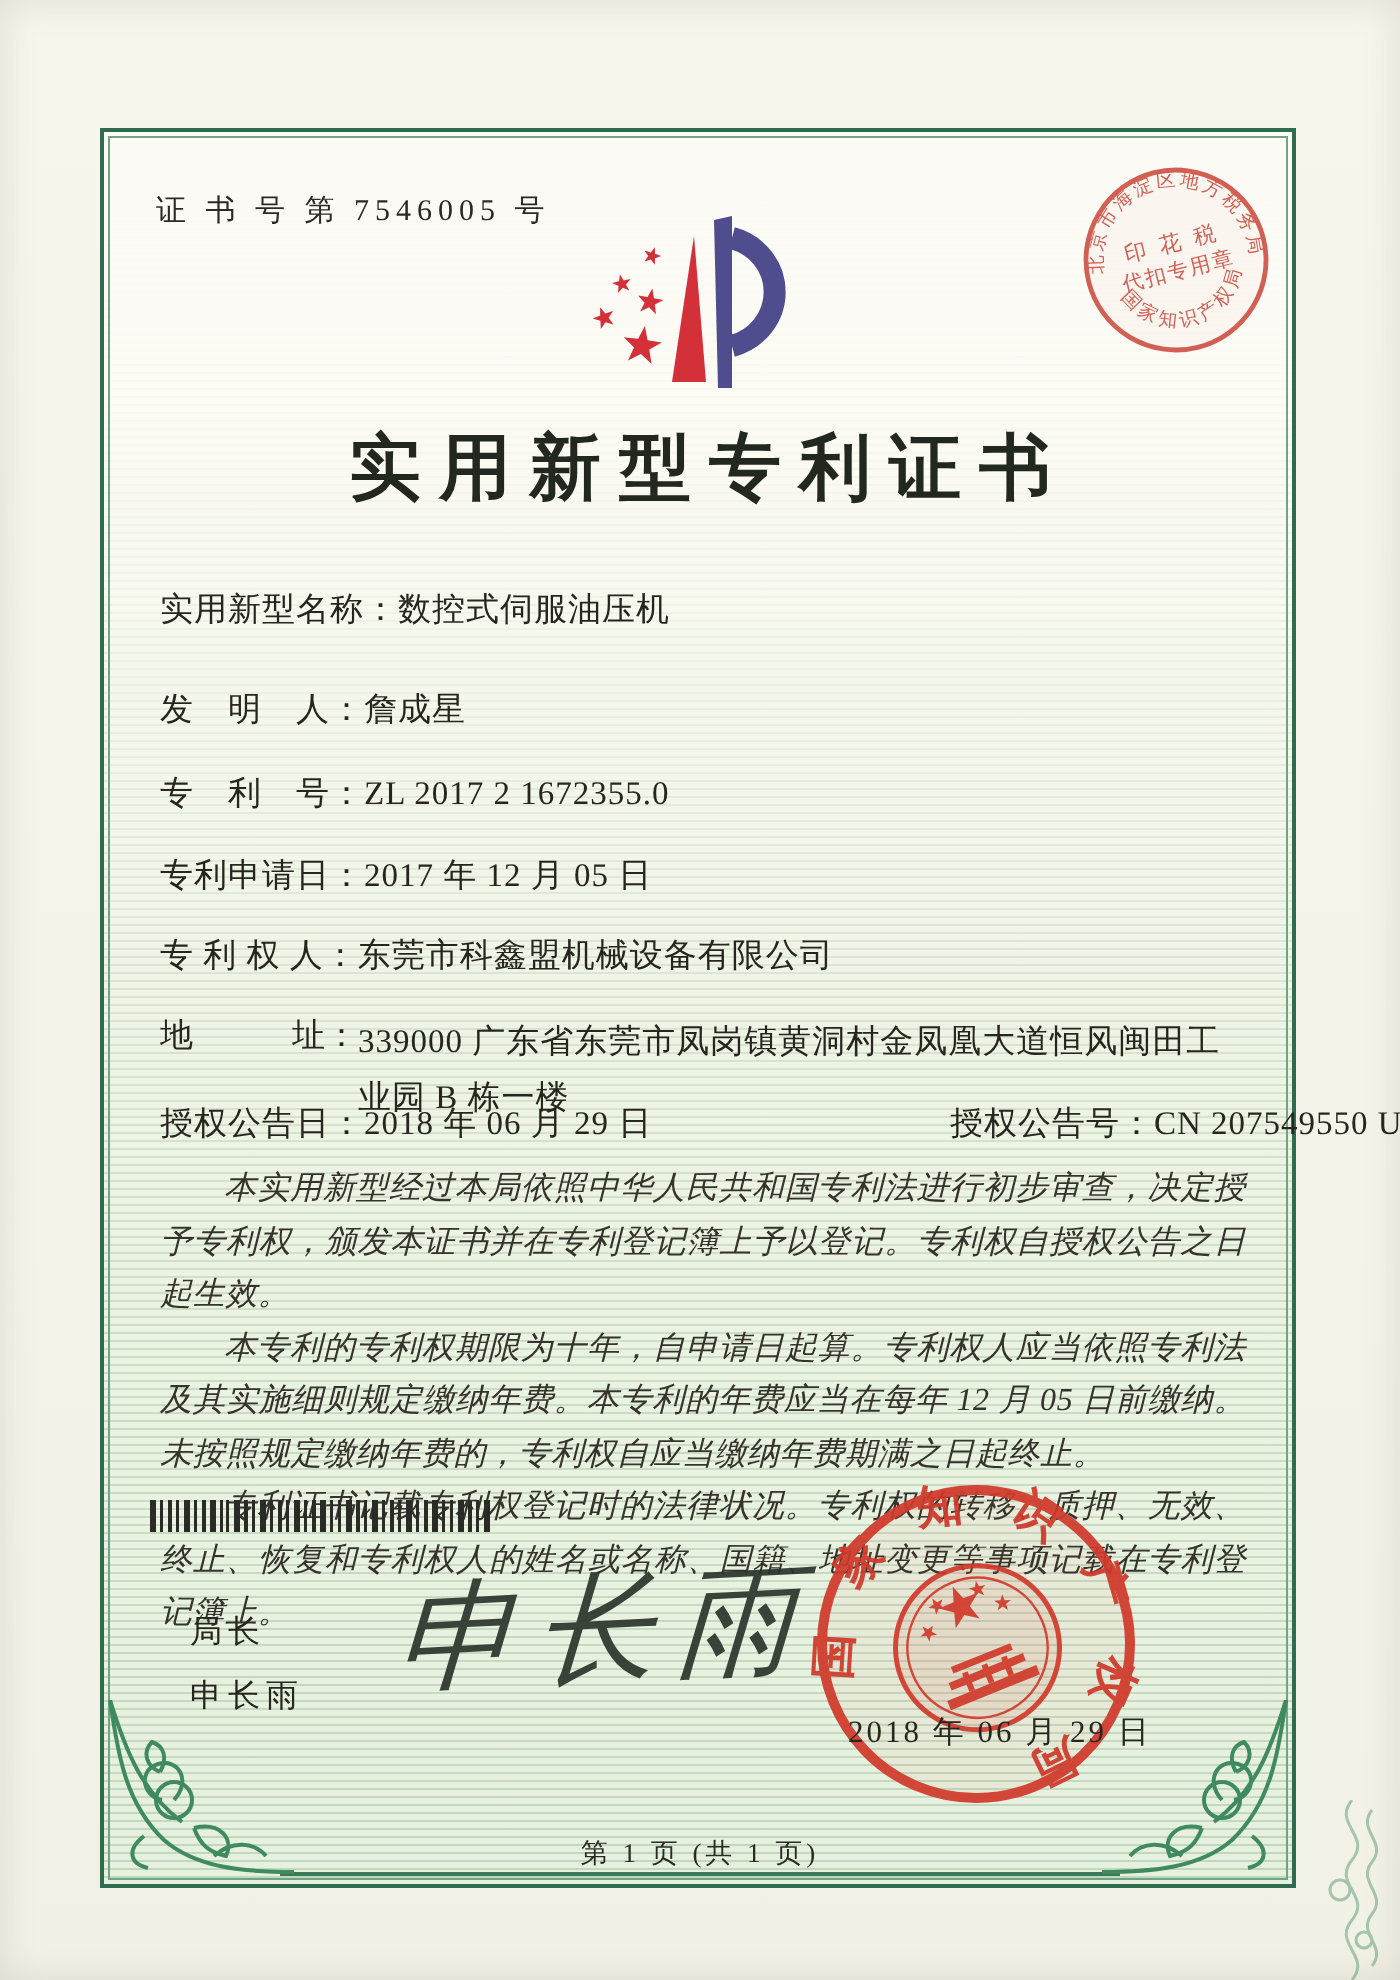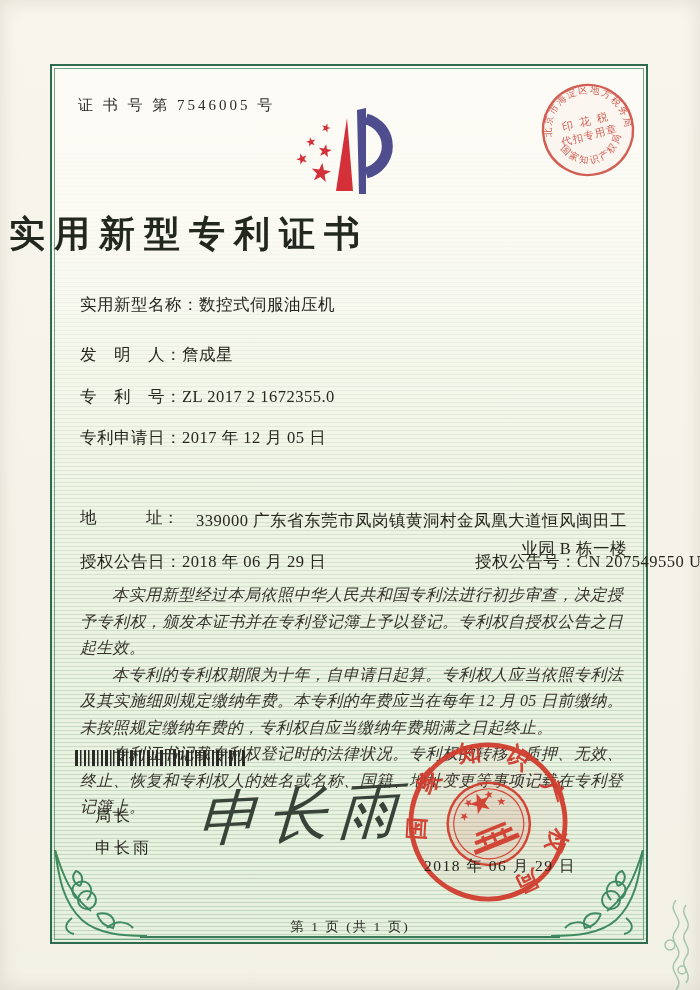--- a/index.html
+++ b/index.html
@@ -17,25 +17,25 @@
       linear-gradient(180deg, rgba(252,251,245,1) 0%, rgba(252,251,245,0.92) 16%,
         rgba(248,248,238,0.6) 34%, rgba(241,245,231,0.28) 52%,
         rgba(236,243,226,0.08) 72%, rgba(233,242,222,0) 100%),
       repeating-linear-gradient(180deg, rgba(110,165,122,0.28) 0px, rgba(110,165,122,0.28) 1px,
         rgba(237,244,229,0.55) 1px, rgba(237,244,229,0.55) 4px),
       linear-gradient(180deg,#fbfaf2 0%,#eef3e3 55%,#dfecd6 100%);
   }
   .frame-inner { position:absolute; inset:2px; border:1px solid #71a486; pointer-events:none; }
   .cert-no { position:absolute; left:78px; top:96px; font-size:15px; letter-spacing:3px; color:#2b2b25; }
   .logo { position:absolute; left:288px; top:100px; }
-  .title { position:absolute; left:0; top:210px; width:100%; 
+  .title { position:absolute; left:0; top:210px; width:100%; text-align:center;
     font-size:36px; font-weight:600; letter-spacing:9px; color:#22281f; text-indent:9px; }
   .row { position:absolute; left:80px; font-size:16.5px; color:#26261f; letter-spacing:0.5px; white-space:nowrap; }
   .row .lbl { display:inline-block; }
-  .addr-row { position:absolute; left:80px; display:flex; font-size:16.5px; color:#26261f;text-align:right; }
+  .addr-row { position:absolute; left:80px; display:flex; font-size:16.5px; color:#26261f; }
   .addr-row .lbl { flex:0 0 auto; white-space:nowrap; }
   .addr-row .val { width:448px; line-height:1.7; letter-spacing:0.5px; }
   .grant-no { position:absolute; left:395px; top:0; }
   .paras { position:absolute; left:80px; top:582px; width:543px;
     font-size:16px; line-height:1.66; color:#35332c; text-align:justify; font-style:italic; }
   .paras p { text-indent:2em; letter-spacing:0.3px;font-style:italic; }
   .barcode { position:absolute; left:75px; top:750px; }
   .director { position:absolute; left:95px; top:806px; font-size:16px; letter-spacing:3px; color:#26261f; }
   .director div + div { margin-top:11px; }
   .autograph { position:absolute; left:198px; top:775px; font-size:60px; font-style:italic;
@@ -86,20 +86,23 @@
     <span class="lbl">实用新型名称：</span><span>数控式伺服油压机</span>
   </div>
   <div class="row" style="top:344px">
     <span class="lbl">发　明　人：</span><span>詹成星</span>
   </div>
   <div class="row" style="top:386px">
     <span class="lbl">专　利　号：</span><span>ZL 2017 2 1672355.0</span>
   </div>
   <div class="row" style="top:427px">
     <span class="lbl">专利申请日：</span><span>2017 年 12 月 05 日</span>
+  </div>
+  <div class="row" style="top:467px">
+    <span class="lbl">专 利 权 人：</span><span>东莞市科鑫盟机械设备有限公司</span>
   </div>
   <div class="addr-row" style="top:507px">
     <span class="lbl">地　　　址：</span>
       <span class="val">339000 广东省东莞市凤岗镇黄洞村金凤凰大道恒风闽田工业园 B 栋一楼</span>
   </div>
   <div class="row" style="top:551px; width:540px">
     <span><span class="lbl">授权公告日：</span><span>2018 年 06 月 29 日</span></span>
     <span class="grant-no"><span class="lbl">授权公告号：</span><span>CN 207549550 U</span></span>
   </div>
 

